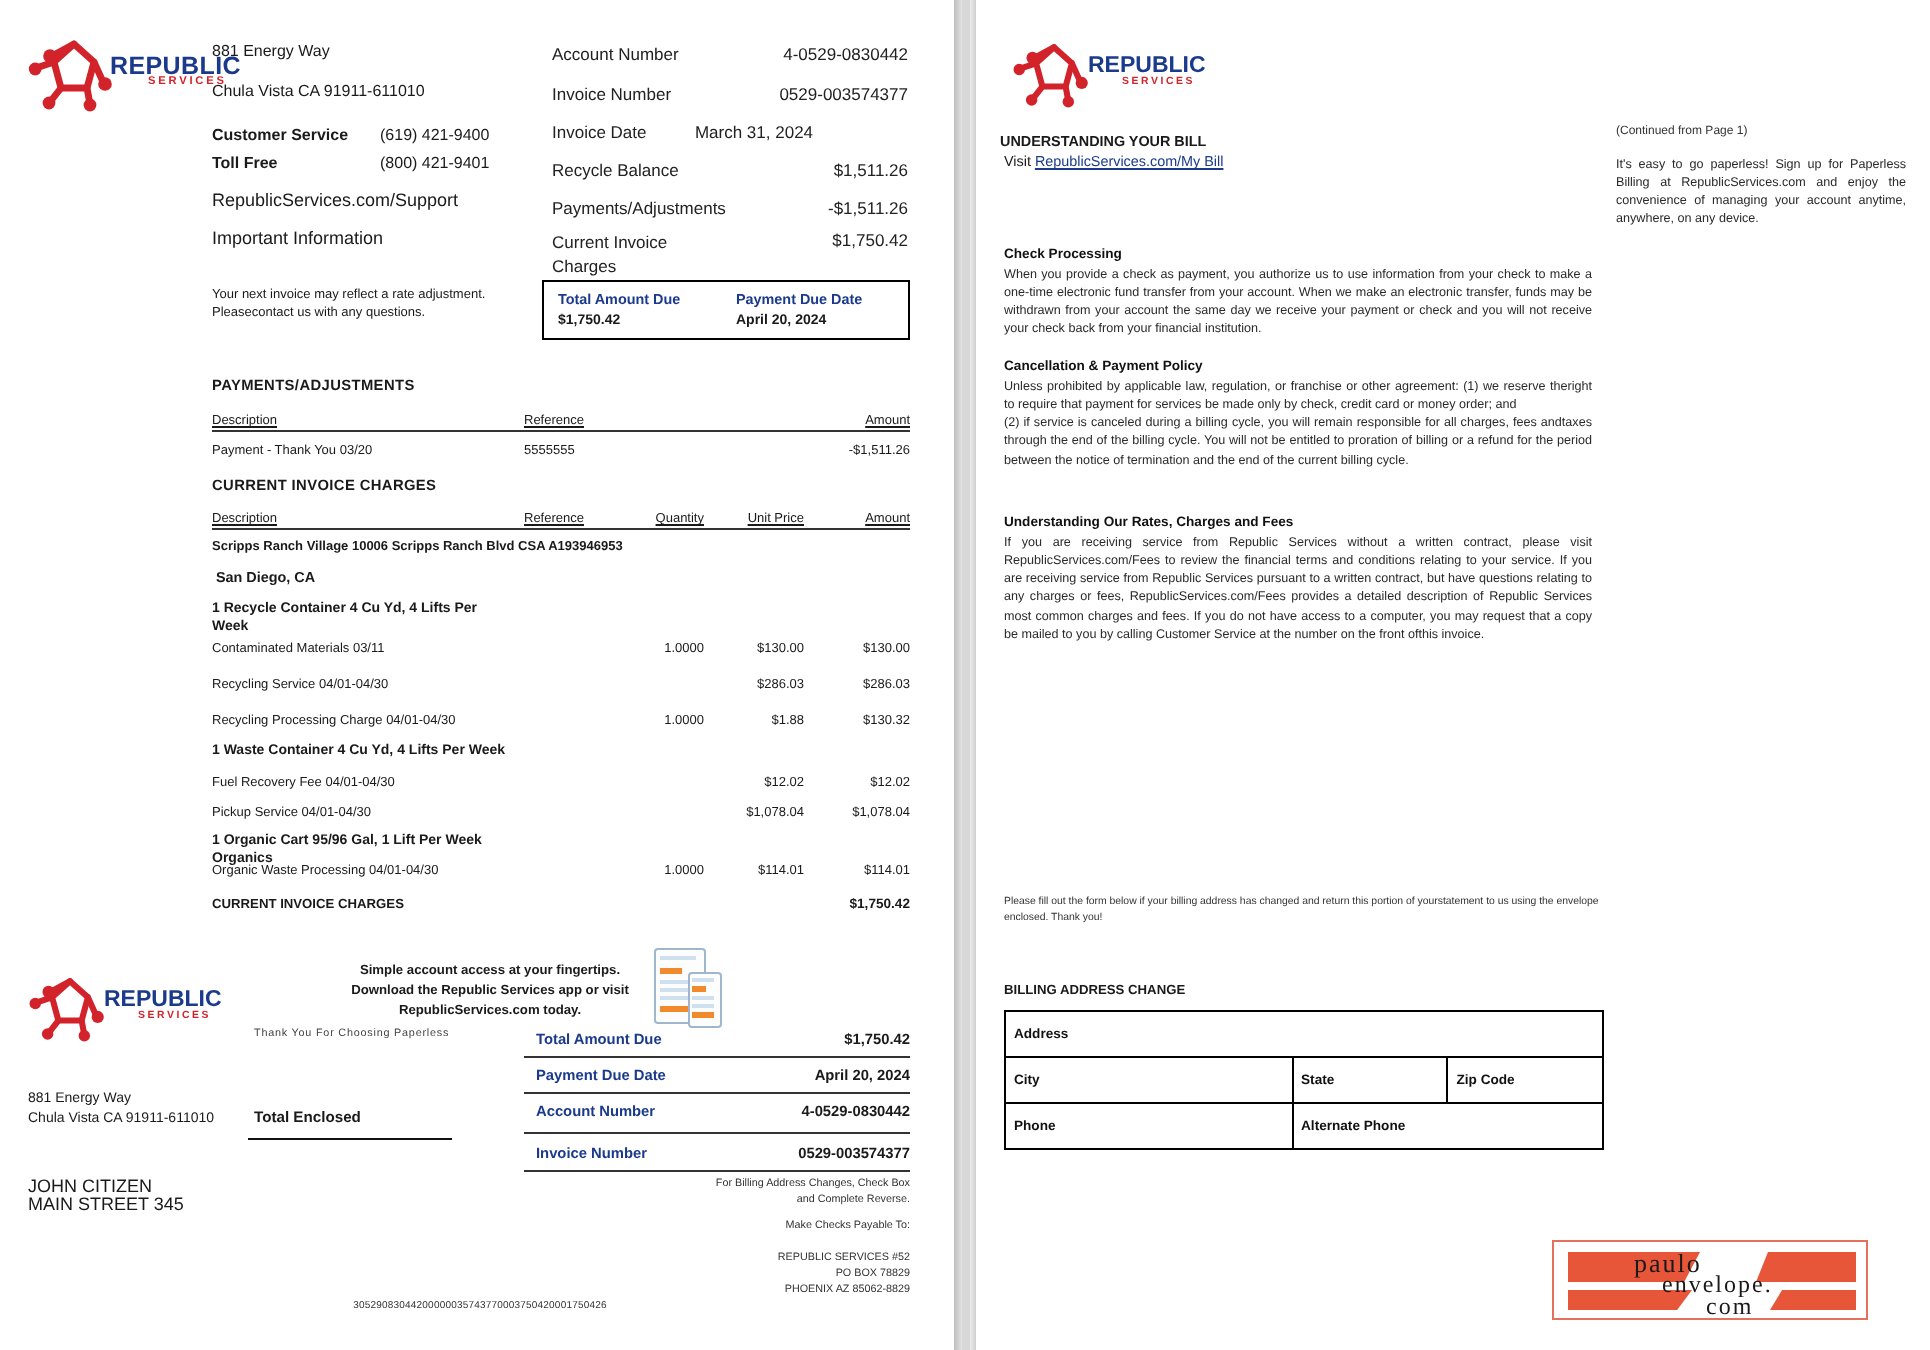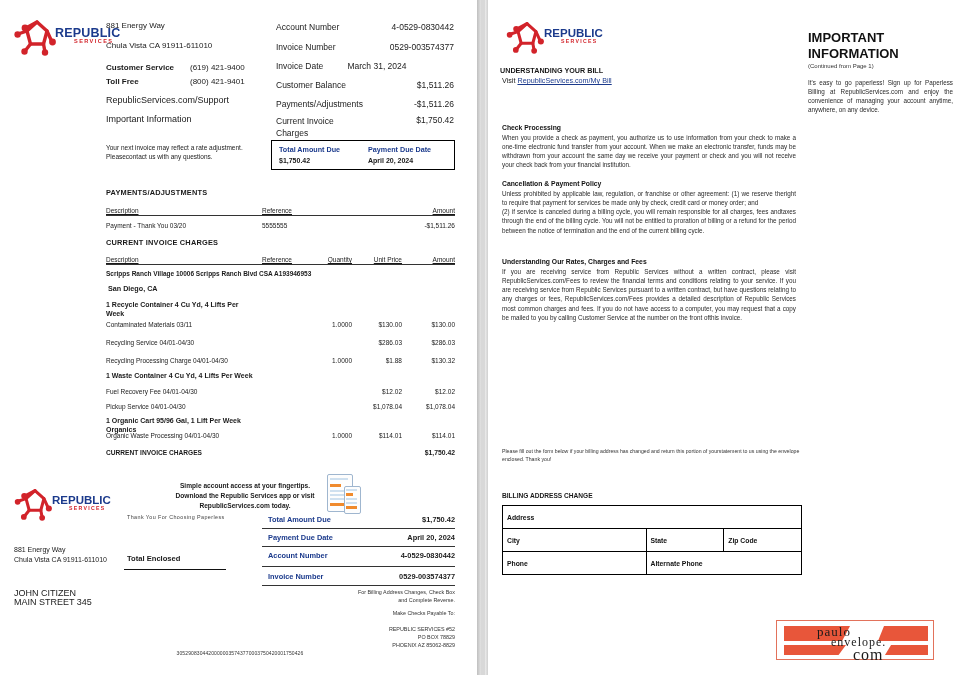--- a/index.html
+++ b/index.html
@@ -103,21 +103,21 @@
 
   <div class="abs sum-row" style="left:276px;top:22px;">Account Number</div>
   <div class="abs sum-row right" style="left:300px;top:22px;width:154px;">4-0529-0830442</div>
 
   <div class="abs sum-row" style="left:276px;top:42px;">Invoice Number</div>
   <div class="abs sum-row right" style="left:300px;top:42px;width:154px;">0529-003574377</div>
 
   <div class="abs sum-row" style="left:276px;top:61px;">Invoice Date</div>
   <div class="abs sum-row right" style="left:300px;top:61px;width:154px;text-align:center;">March 31, 2024</div>
 
-  <div class="abs sum-row" style="left:276px;top:80px;">Customer Balance</div>
+  <div class="abs sum-row" style="left:276px;top:80px;">Recycle Balance</div>
   <div class="abs sum-row right" style="left:300px;top:80px;width:154px;">$1,511.26</div>
 
   <div class="abs sum-row" style="left:276px;top:99px;">Payments/Adjustments</div>
   <div class="abs sum-row right" style="left:300px;top:99px;width:154px;">-$1,511.26</div>
 
   <div class="abs sum-row" style="left:276px;top:115px;width:60px;line-height:1.45;">Current Invoice Charges</div>
   <div class="abs sum-row right" style="left:300px;top:115px;width:154px;">$1,750.42</div>
 
   <div class="box-total" style="left:271px;top:140px;width:184px;height:30px;">
     <div class="abs b blue" style="left:7px;top:4px;font-size:7.2px;">Total Amount Due</div>
@@ -309,24 +309,20 @@
     <div class="rp-h">Cancellation &amp; Payment Policy</div>
     <div class="rp" style="margin-top:2px;white-space:pre-line;">Unless prohibited by applicable law, regulation, or franchise or other agreement: (1) we reserve theright to require that payment for services be made only by check, credit card or money order; and
 (2) if service is canceled during a billing cycle, you will remain responsible for all charges, fees andtaxes through the end of the billing cycle. You will not be entitled to proration of billing or a refund for the period between the notice of termination and the end of the current billing cycle.</div>
   </div>
 
   <div class="abs" style="left:14px;top:258px;width:294px;">
     <div class="rp-h">Understanding Our Rates, Charges and Fees</div>
     <div class="rp" style="margin-top:2px;">If you are receiving service from Republic Services without a written contract, please visit RepublicServices.com/Fees to review the financial terms and conditions relating to your service. If you are receiving service from Republic Services pursuant to a written contract, but have questions relating to any charges or fees, RepublicServices.com/Fees provides a detailed description of Republic Services most common charges and fees. If you do not have access to a computer, you may request that a copy be mailed to you by calling Customer Service at the number on the front ofthis invoice.</div>
   </div>
 
-  <div class="abs imp-title" style="left:320px;top:30px;width:150px;">
-    <div>IMPORTANT</div>
-    <div>INFORMATION</div>
-  </div>
   <div class="abs" style="left:320px;top:63px;font-size:6px;color:#333;">(Continued from Page 1)</div>
   <div class="abs rp" style="left:320px;top:78px;width:145px;">It's easy to go paperless! Sign up for Paperless Billing at RepublicServices.com and enjoy the convenience of managing your account anytime, anywhere, on any device.</div>
 
   <div class="abs" style="left:14px;top:447px;width:300px;font-size:5.2px;line-height:1.6;color:#333;">Please fill out the form below if your billing address has changed and return this portion of yourstatement  to us using the envelope enclosed.  Thank you!</div>
 
   <div class="abs b" style="left:14px;top:492px;font-size:6.6px;">BILLING ADDRESS CHANGE</div>
 
   <table class="bac" style="left:14px;top:505px;width:300px;">
     <tbody>
         <tr>
@@ -344,15 +340,15 @@
   </tbody>
     </table>
 
   <div class="paulo" style="left:288px;top:620px;width:158px;height:40px;">
     <div class="pl-bar" style="left:7px;top:5px;width:66px;height:15px;clip-path:polygon(0 0,100% 0,88% 100%,0 100%);"></div>
     <div class="pl-bar" style="left:7px;top:24px;width:62px;height:10px;clip-path:polygon(0 0,100% 0,88% 100%,0 100%);"></div>
     <div class="pl-bar" style="left:101px;top:5px;width:50px;height:15px;clip-path:polygon(12% 0,100% 0,100% 100%,0 100%);"></div>
     <div class="pl-bar" style="left:108px;top:24px;width:43px;height:10px;clip-path:polygon(14% 0,100% 0,100% 100%,0 100%);"></div>
     <div class="pl-text" style="left:40px;top:3px;font-size:13px;letter-spacing:1px;">paulo</div>
     <div class="pl-text" style="left:54px;top:14px;font-size:12px;letter-spacing:1px;">envelope.</div>
-    <div class="pl-text" style="left:76px;top:25px;font-size:16px;letter-spacing:1px;text-align:center;">com</div>
+    <div class="pl-text" style="left:76px;top:25px;font-size:12px;letter-spacing:1px;text-align:center;">com</div>
   </div>
 </div>
 
 </body></html>

